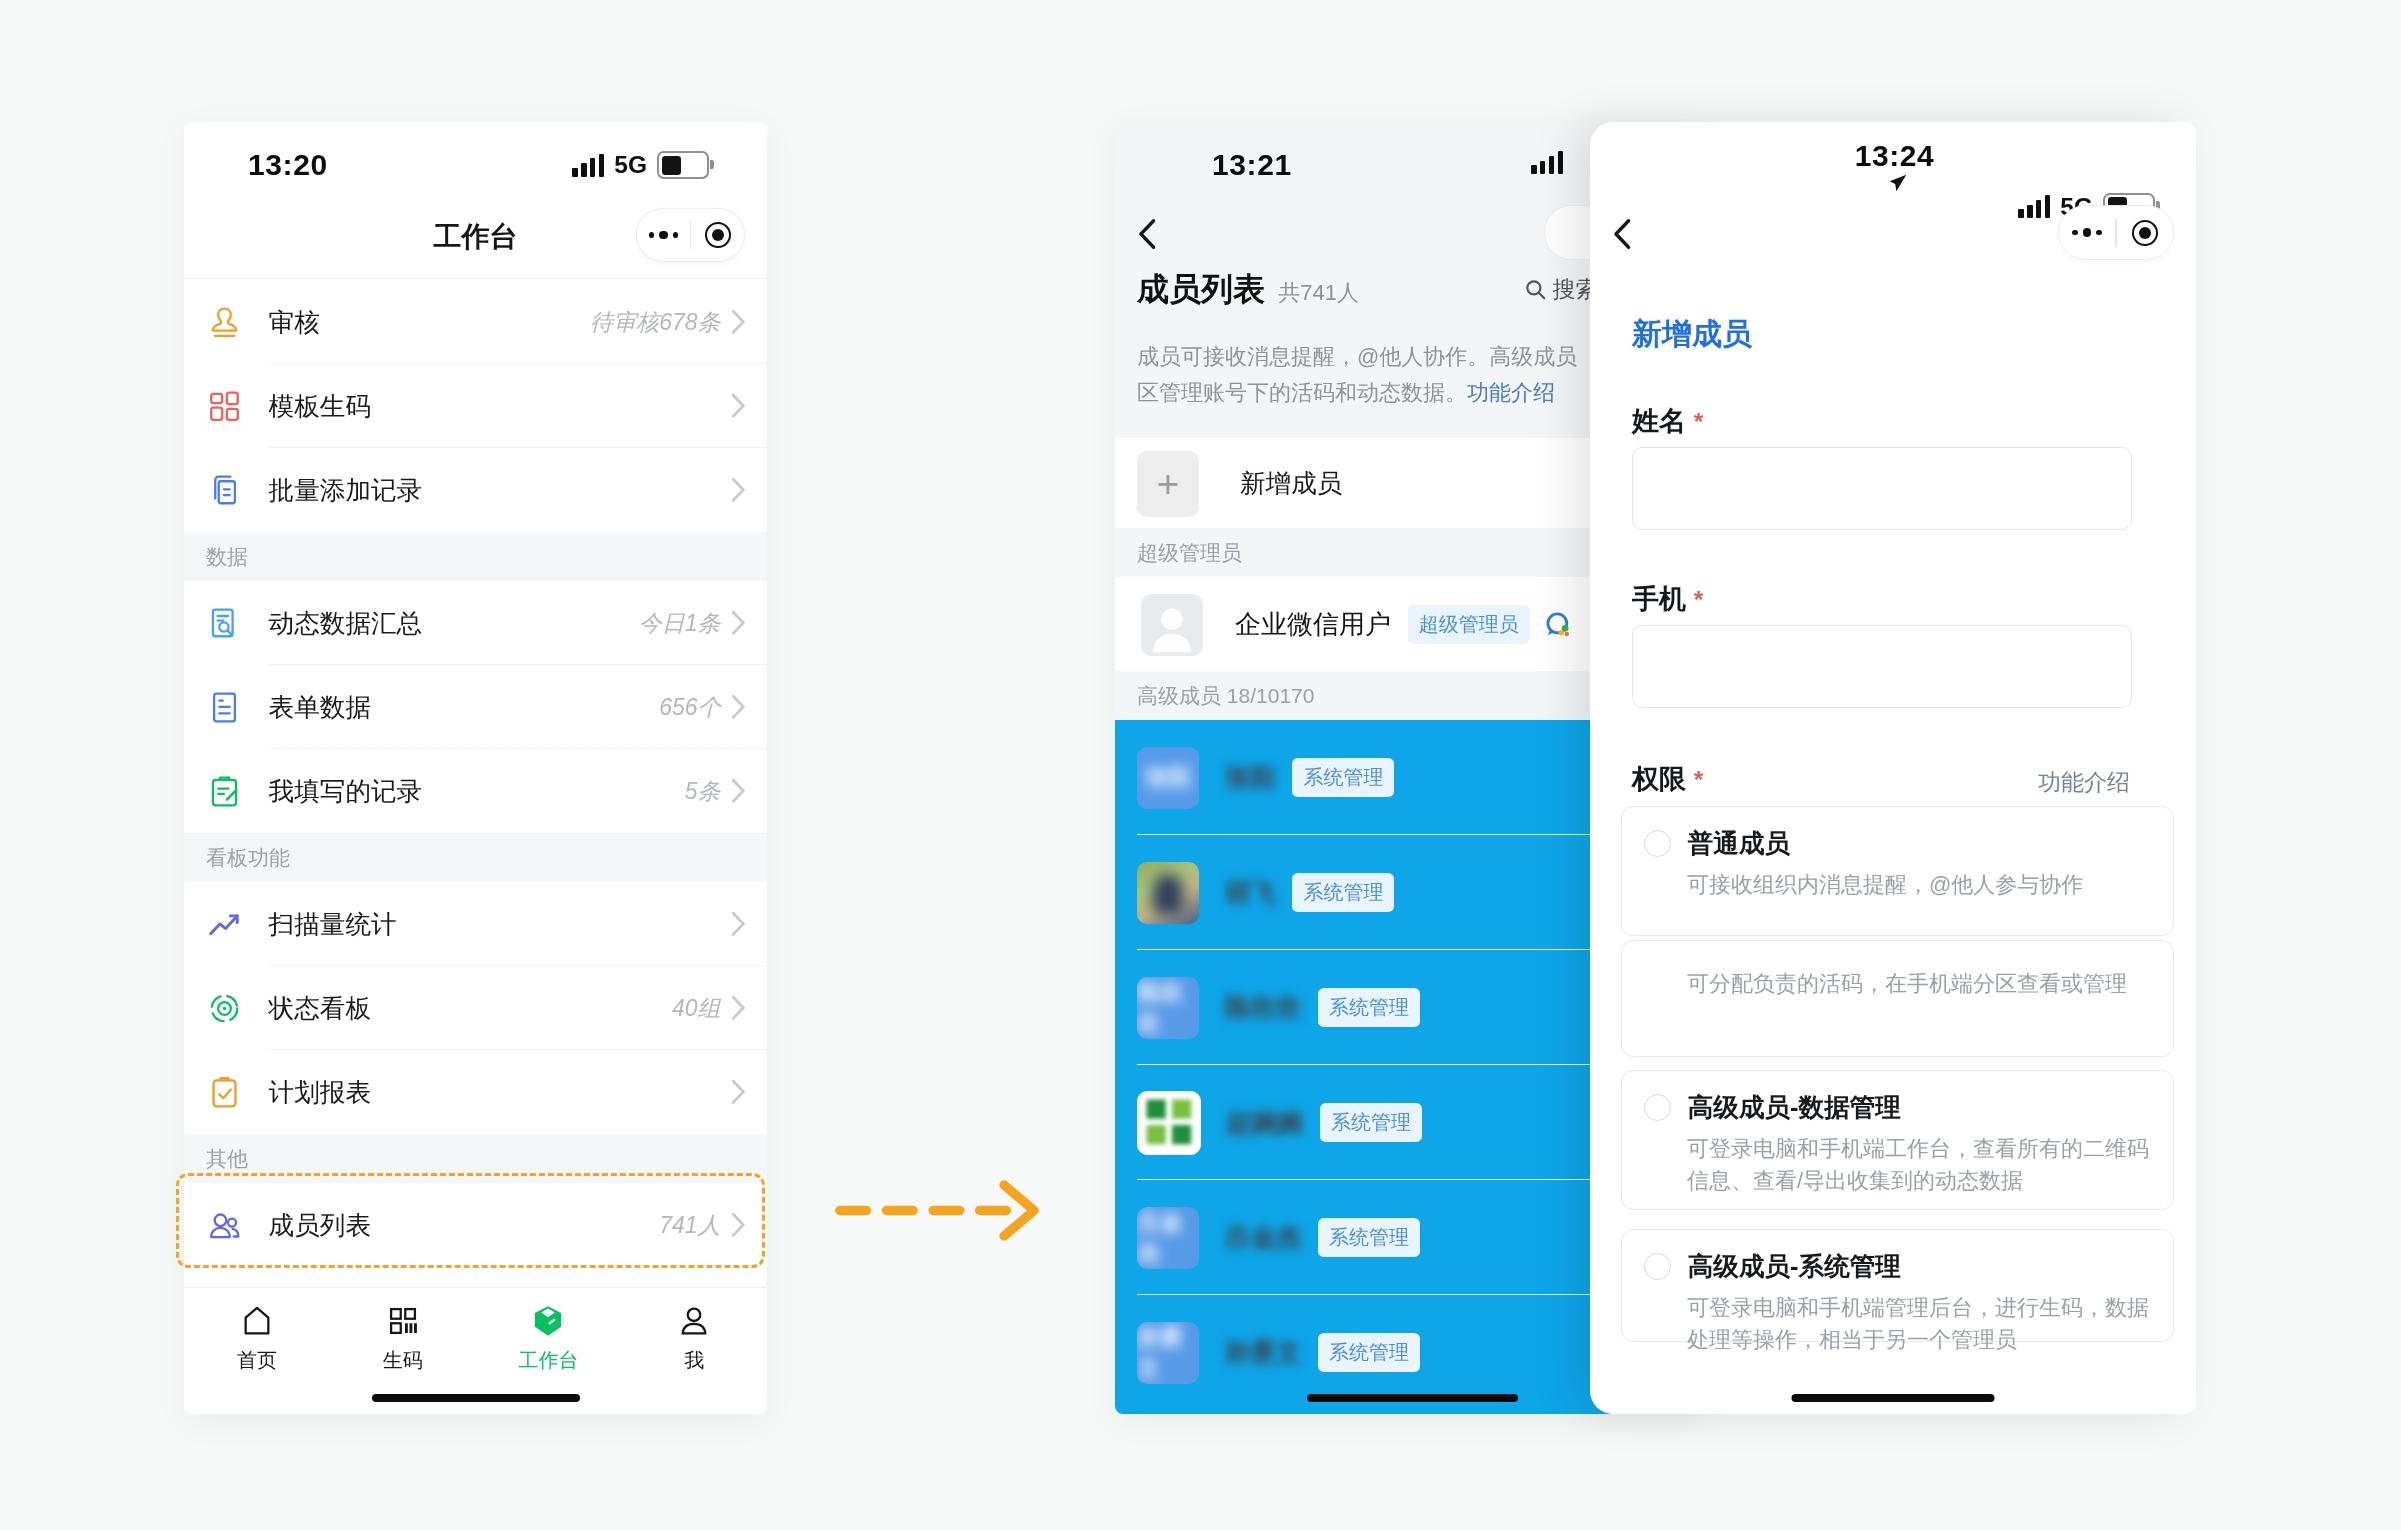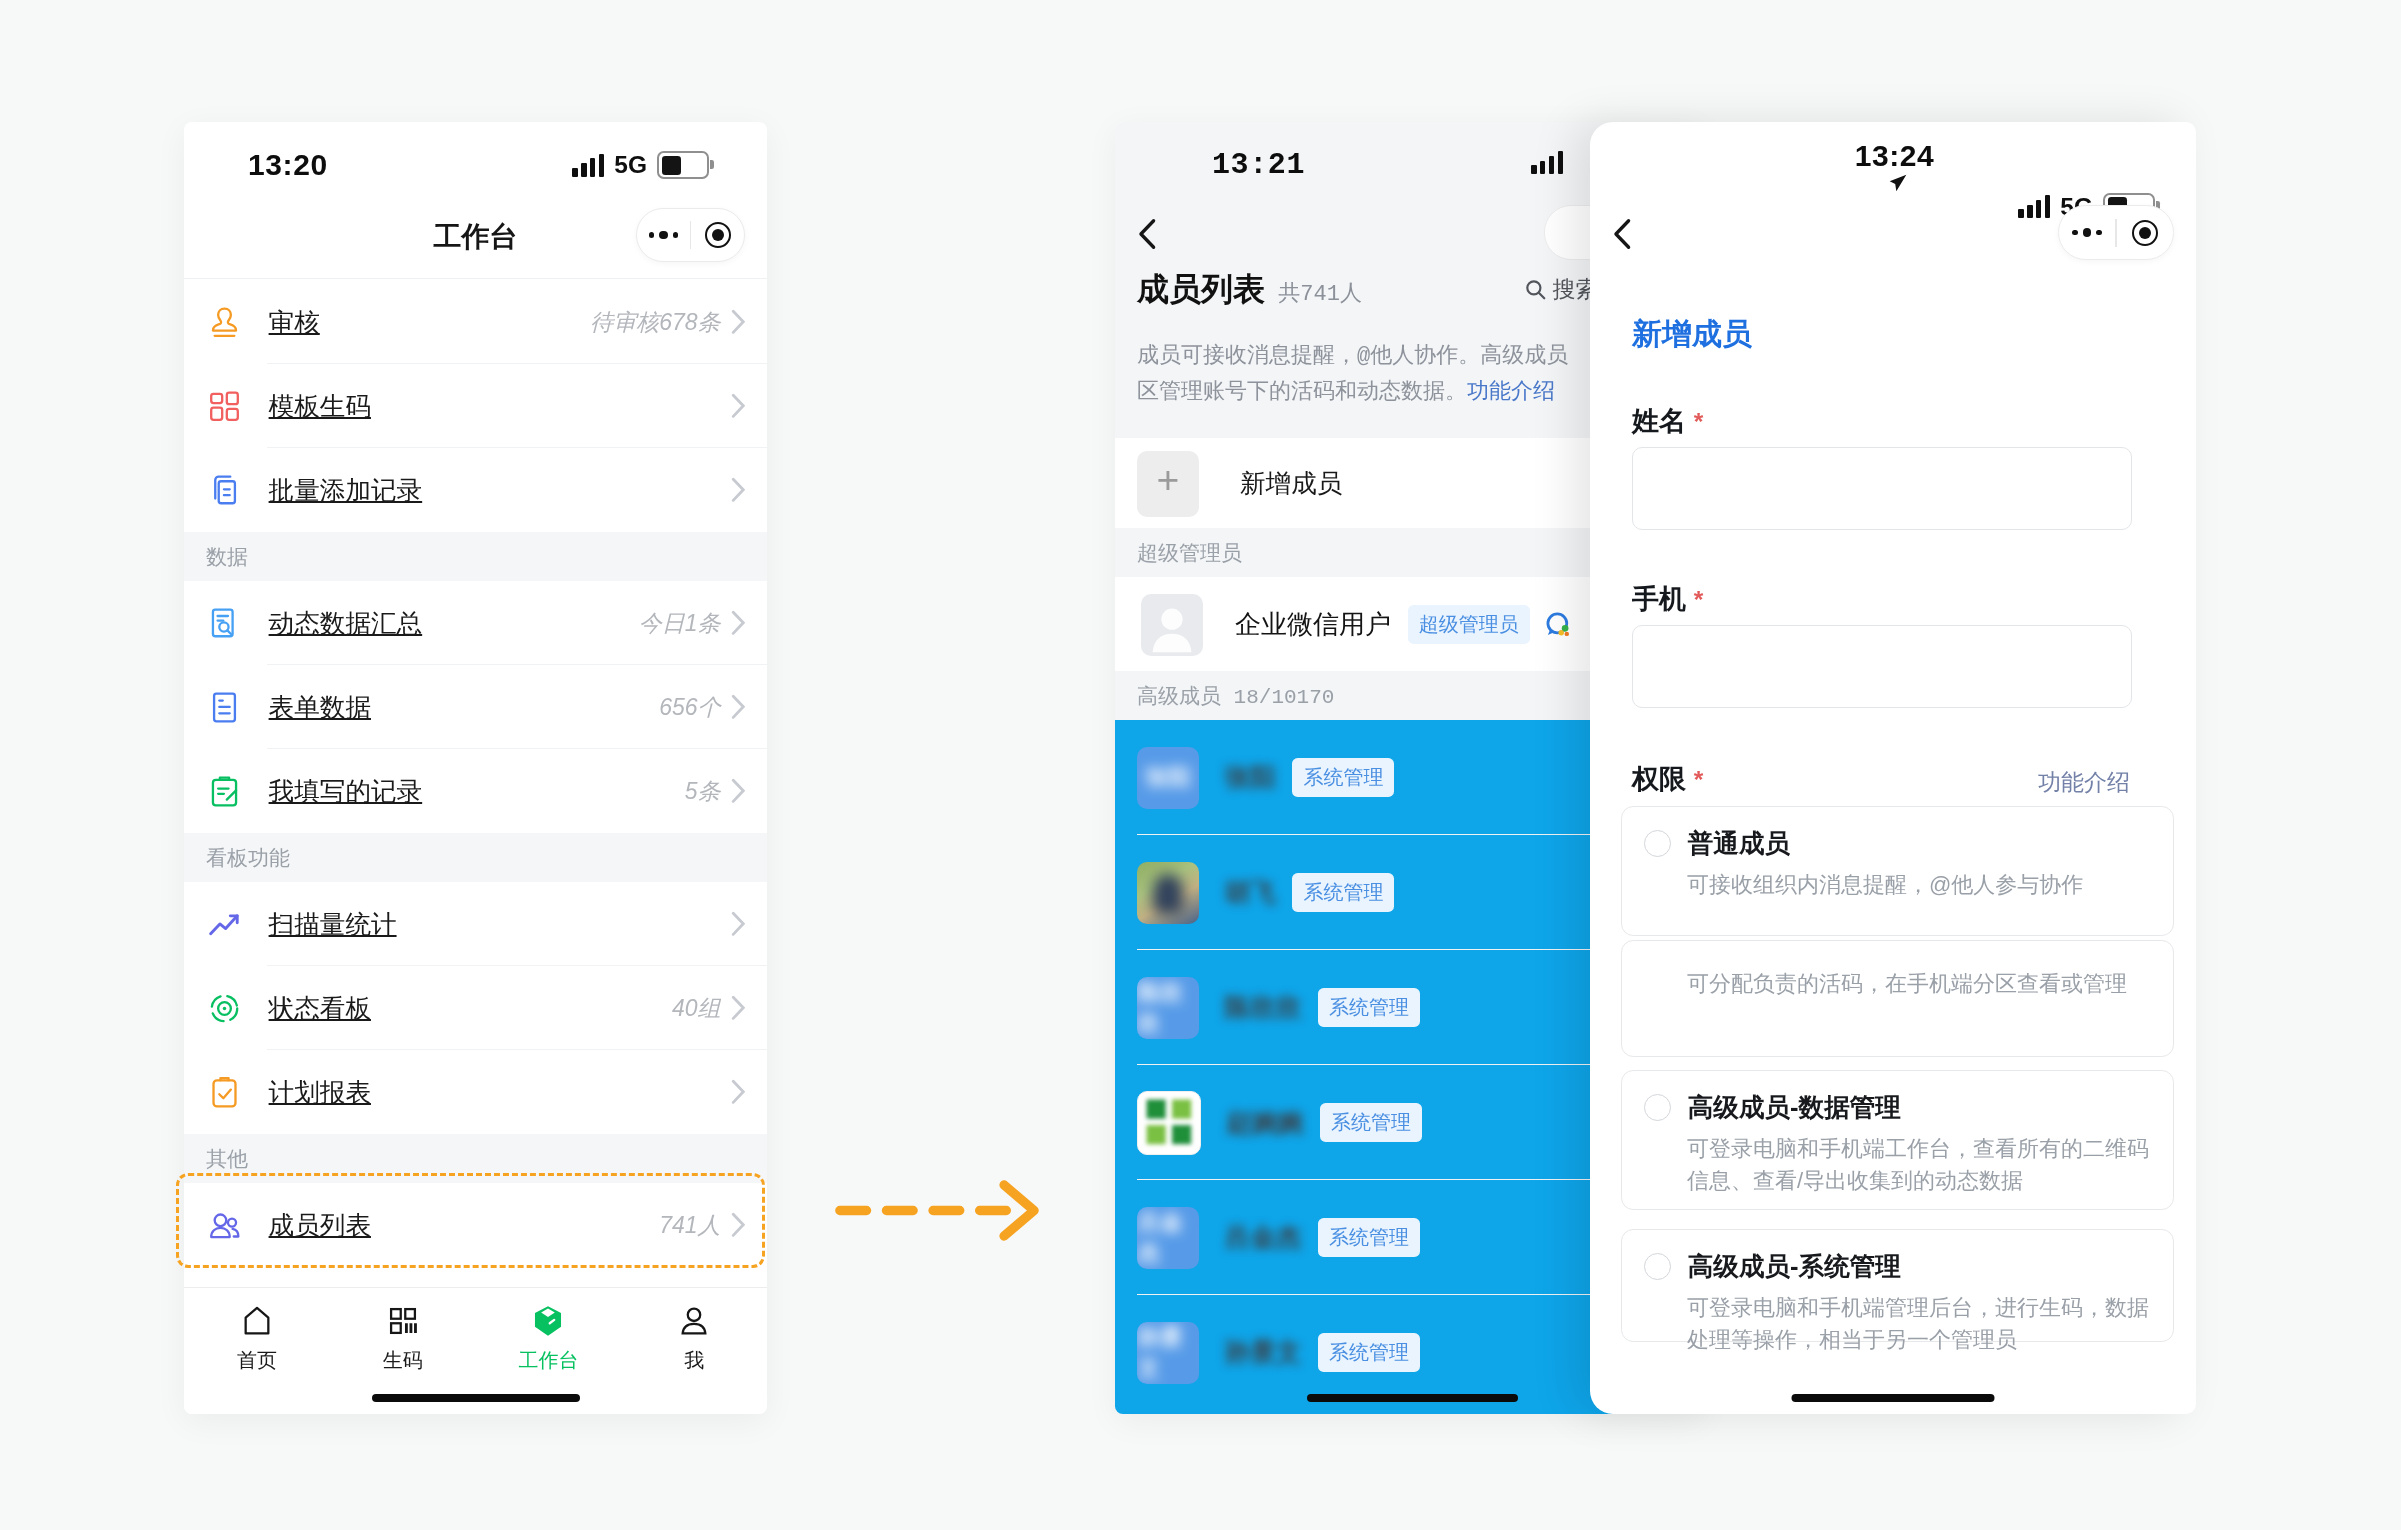--- a/index.html
+++ b/index.html
@@ -4,21 +4,21 @@
 <style>
   html,body{margin:0;padding:0;}
   body{
     width:2401px;height:1531px;position:relative;overflow:hidden;
     background:#f7f8f8;color:#191919;
     font-family:"Liberation Sans","DejaVu Sans",sans-serif;
     -webkit-font-smoothing:antialiased;
   }
   .phone{position:absolute;top:122px;height:1292px;background:#fff;}
   #phone-left{left:184px;width:583px;border-radius:7.8px;box-shadow:0 7.8px 33px rgba(0,0,0,.05);}
-  #phone-mid{left:1115px;width:589px;border-radius:7.8px;overflow:hidden;box-shadow:0 7.8px 33px rgba(0,0,0,.05);font-family:Liberation Mono, monospace;}
+  #phone-mid{left:1115px;width:589px;border-radius:7.8px;overflow:hidden;box-shadow:0 7.8px 33px rgba(0,0,0,.05);}
   #phone-right{left:1590px;width:606px;border-radius:23px 10px 10px 23px;overflow:hidden;z-index:3;
     box-shadow:-16.7px 0 44px rgba(0,0,0,.10);}
 
   
   .statusbar{position:absolute;top:16.7px;left:0;right:0;height:53px;display:flex;align-items:center;}
   .s-time{font-size:30px;font-weight:700;letter-spacing:0.6px;color:#0d0d0d;}
   .s-right{margin-left:auto;display:flex;align-items:center;gap:10px;}
   .bars{display:flex;align-items:flex-end;gap:3.3px;}
   .bars i{width:5.6px;background:#0f0f0f;border-radius:1.1px;display:block;}
   .bars i:nth-child(1){height:9px}.bars i:nth-child(2){height:13.3px}
@@ -44,21 +44,21 @@
   
   #phone-left .statusbar{padding:0 58px 0 64px;}
   .navbar{position:absolute;top:73px;left:0;right:0;height:83px;border-bottom:1.1px solid #f0f1f3;}
   .nav-title{position:absolute;left:0;right:0;top:0;height:83px;display:flex;align-items:center;justify-content:center;
     font-size:28px;font-weight:600;color:#161616;}
   #phone-left .capsule{right:22px;top:13.3px;width:107px;height:52px;}
   .menu{position:absolute;top:158px;left:0;right:0;}
   .mrow{height:84px;display:flex;align-items:center;padding:0 22px;position:relative;background:#fff;}
   .mrow.divided:after{content:"";position:absolute;left:83px;right:0;bottom:0;height:1.1px;background:#f1f2f4;}
   .mic{width:37px;height:37px;flex:none;}
-  .mlabel{margin-left:25.6px;font-size:25.6px;color:#1a1a1a;text-decoration:underline;}
+  .mlabel{margin-left:25.6px;font-size:25.6px;color:#1a1a1a;}
   .mvalue{margin-left:auto;font-size:23px;color:#b3b6bb;font-style:italic;}
   .chev{margin-left:10px;flex:none;display:flex;}
   .band{height:49px;background:#f5f6f8;display:flex;align-items:center;padding:0 22px;font-size:21px;color:#9aa0a8;}
   .hl-box{position:absolute;left:-7.8px;right:2.2px;top:1051px;height:89px;border:3.9px dashed #f6a321;border-radius:12.2px;z-index:2;}
   .tabbar{position:absolute;left:0;right:0;top:1165px;bottom:0;border-top:1.1px solid #ededed;display:flex;background:#fff;border-radius:0 0 7.8px 7.8px;}
   .tab{flex:1;display:flex;flex-direction:column;align-items:center;padding-top:15.6px;gap:9px;font-size:20px;color:#1a1a1a;}
   .tab.active{color:#07c160;}
   #phone-left .homebar{left:50%;transform:translateX(-50%);width:208px;}
 
   

